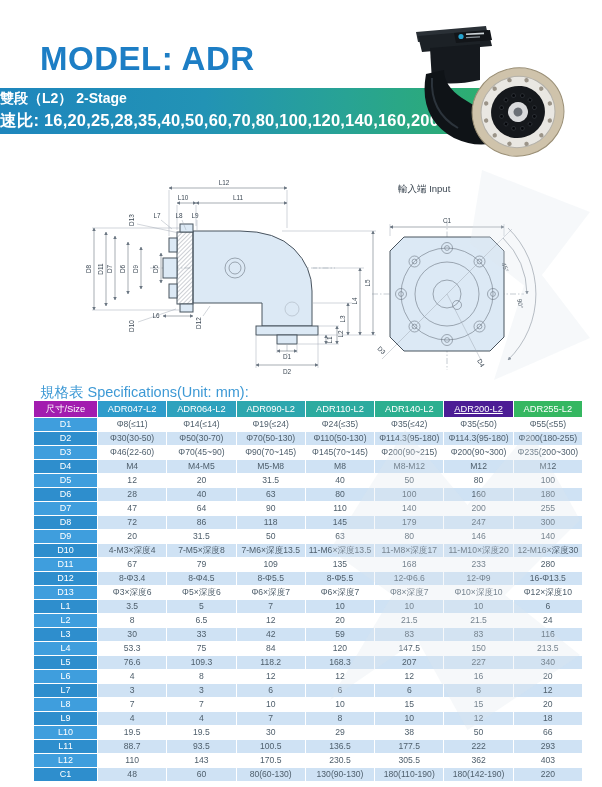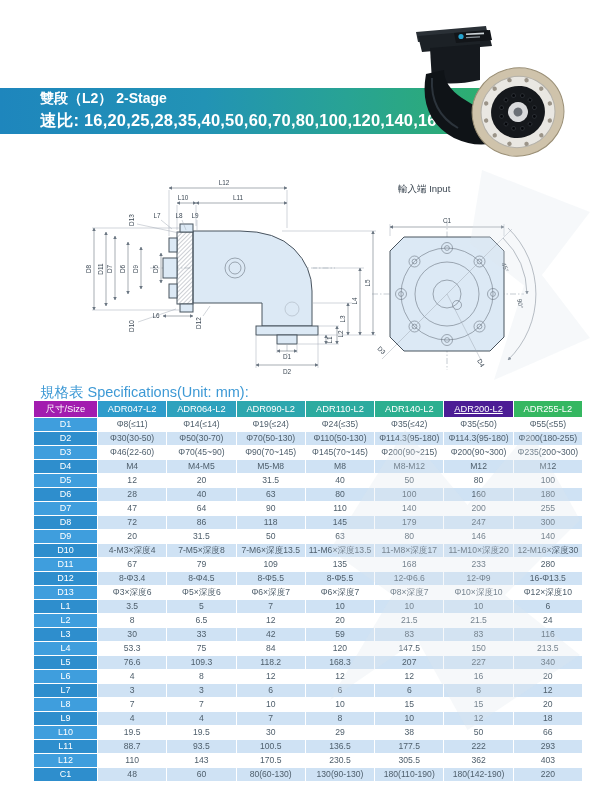--- a/index.html
+++ b/index.html
@@ -6,21 +6,21 @@
   body{width:602px;height:787px;overflow:hidden;background:#fff;
        font-family:"Liberation Sans",sans-serif;}
   .page{position:relative;width:602px;height:787px;background:#fff;overflow:hidden;}
 
   .title{position:absolute;left:40px;top:40px;font-size:33px;font-weight:bold;
          color:#1d7ec5;letter-spacing:.5px;z-index:2;}
 
   .banner{position:absolute;left:0;top:88px;width:510px;height:46px;box-sizing:border-box;
           background:linear-gradient(90deg,#1e86bd 0%,#2293b5 40%,#28a394 68%,#2eb068 100%);
           color:#fff;display:flex;flex-direction:column;justify-content:center;
-          padding-left:40px;gap:2px;z-index:1;}
+          gap:2px;z-index:1;}
   .banner .l1{font-size:14px;font-weight:bold;}
   .banner .l2{font-size:16.5px;font-weight:bold;letter-spacing:.2px;}
 
   .sec-title{position:absolute;left:40px;color:#3d99d5;font-size:14.5px;z-index:2;}
   #dims-title{top:153px;}
   #spec-title{top:383px;}
 
   .product{position:absolute;left:396px;top:20px;width:185px;height:145px;z-index:3;}
   .drawing{position:absolute;left:30px;top:176px;width:560px;height:205px;z-index:2;}
 
@@ -47,20 +47,21 @@
   .thin{stroke:#9aa4ae;stroke-width:.45;fill:none;}
   .cl{stroke:#8b96a0;stroke-width:.5;stroke-dasharray:6 2 1.5 2;fill:none;}
   .dl{font-size:6.4px;fill:#3c4854;}
   .inp{font-size:9.5px;fill:#3a4550;}
 </style>
 </head>
 <body>
 
 <div class="page">
 
+  <div class="title">MODEL: ADR</div>
 
   <div class="banner">
     <div class="l1">雙段（L2） 2-Stage</div>
     <div class="l2">速比: 16,20,25,28,35,40,50,60,70,80,100,120,140,160,200</div>
   </div>
 
   <svg class="product" viewBox="0 0 185 145">
 
     <polygon points="20,12 90,6 92,16 22,22" fill="#2a3036"></polygon>
     <polygon points="22,16 92,10 96,26 26,32" fill="#1c2126"></polygon>

